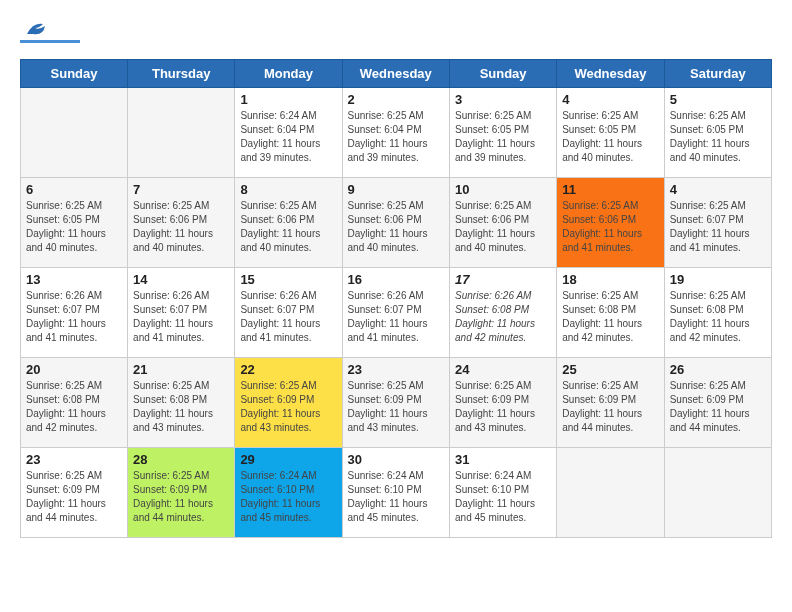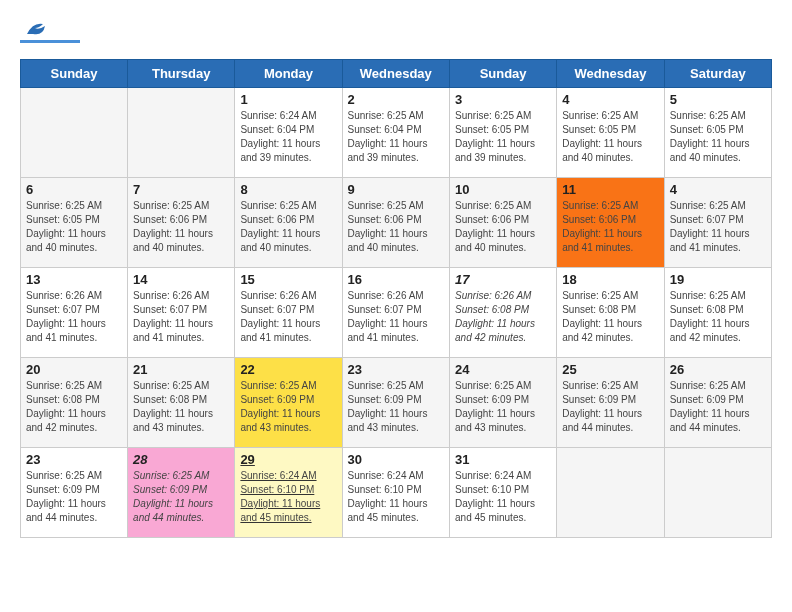--- a/index.html
+++ b/index.html
@@ -285,27 +285,27 @@
 Daylight: 11 hours and 44 minutes.</div>
         </td>
       </tr>
       <tr>
         <td style="background: rgb(255, 255, 255);">
           <span class="day-number">23</span>
           <div class="day-detail" style="white-space: pre-line;">Sunrise: 6:25 AM
 Sunset: 6:09 PM
 Daylight: 11 hours and 44 minutes.</div>
         </td>
-        <td style="background: #f9a8d4; font-style: italic;">
+        <td style="background: #bef264;">
           <span class="day-number">28</span>
           <div class="day-detail" style="white-space: pre-line;">Sunrise: 6:25 AM
 Sunset: 6:09 PM
 Daylight: 11 hours and 44 minutes.</div>
         </td>
-        <td style="background: #fef9c3; text-decoration: underline;">
+        <td style="background: #0ea5e9;">
           <span class="day-number">29</span>
           <div class="day-detail" style="white-space: pre-line;">Sunrise: 6:24 AM
 Sunset: 6:10 PM
 Daylight: 11 hours and 45 minutes.</div>
         </td>
         <td style="background: rgb(255, 255, 255);">
           <span class="day-number">30</span>
           <div class="day-detail" style="white-space: pre-line;">Sunrise: 6:24 AM
 Sunset: 6:10 PM
 Daylight: 11 hours and 45 minutes.</div>

